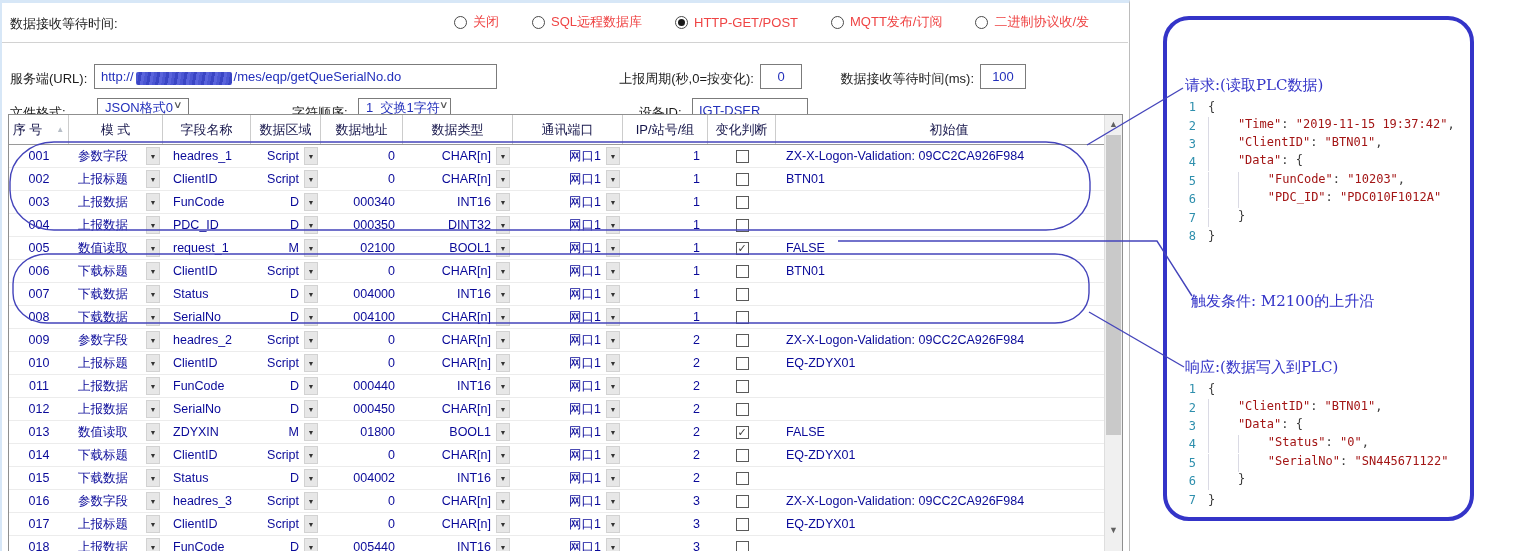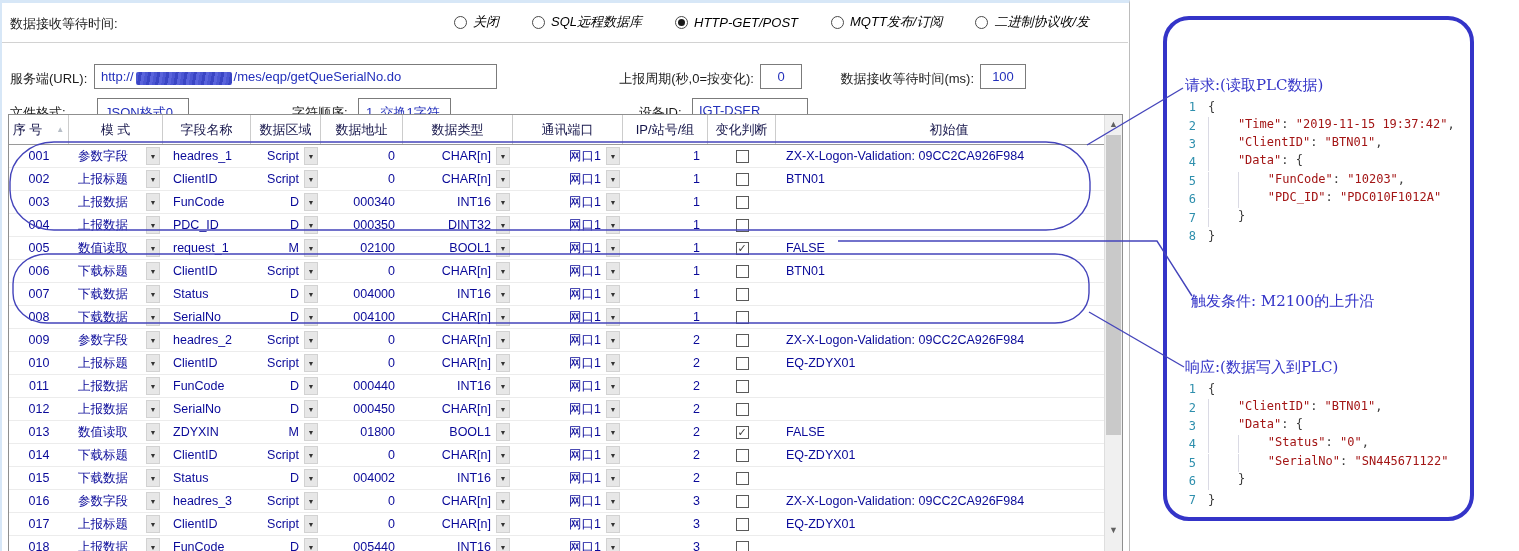--- a/index.html
+++ b/index.html
@@ -6,31 +6,31 @@
   .stage{position:relative;width:1519px;height:551px;overflow:hidden;background:#fff;
          font-family:"Liberation Sans",sans-serif;-webkit-font-smoothing:antialiased;}
   
   .app{position:absolute;left:0;top:0;width:1130px;height:551px;background:#fff;
        border-top:3px solid #d7e7f7;border-left:2px solid #d7e7f7;border-right:1px solid #bcbcbc;box-sizing:border-box;}
   .lbl{font-size:13px;color:#1b1b1b;}
   
   .row1{position:absolute;left:0;top:2px;width:1126px;height:37px;border-bottom:1px solid #d2d2d2;}
   .row1 .lbl{position:absolute;left:8px;top:10px;}
   .radios{position:absolute;left:452px;top:8px;display:flex;gap:33px;white-space:nowrap;}
-  .ritem{display:flex;align-items:center;gap:6px;font-size:13px;color:#000000;cursor:default;font-style:italic;}
+  .ritem{display:flex;align-items:center;gap:6px;font-size:13px;color:#ef4444;cursor:default;}
   .rdot{width:13px;height:13px;border-radius:50%;border:1px solid #4a4a4a;background:#fff;position:relative;box-sizing:border-box;}
   .rdot.sel::after{content:"";position:absolute;left:2px;top:2px;width:7px;height:7px;border-radius:50%;background:#1a1a1a;}
   
   .frm{position:absolute;left:0;top:56px;width:1126px;height:72px;}
   .flabel{position:absolute;font-size:13px;color:#1b1b1b;white-space:nowrap;}
   .tbox{position:absolute;height:25px;border:1px solid #7b7b7b;background:#fff;box-sizing:border-box;
         display:flex;align-items:center;font-size:13px;color:#2330bb;padding:0 6px;white-space:nowrap;overflow:hidden;}
   .tbox.center{justify-content:center;padding:0 2px;}
   .combo{position:absolute;height:25px;border:1px solid #7b7b7b;background:#fff;box-sizing:border-box;
-         display:flex;align-items:flex-end;font-size:13px;color:#2330bb;padding:0 7px;white-space:nowrap;}
+         display:flex;align-items:flex-start;font-size:13px;color:#2330bb;padding:0 7px;white-space:nowrap;}
   .chev{margin-left:auto;color:#555;font-size:10px;transform:scaleX(1.3);}
   .redact{display:inline-block;width:96px;height:13px;margin:0 2px;border-radius:2px;transform:translateY(2px);
           background:repeating-linear-gradient(100deg,#4b56d2 0 3px,#3a45c4 3px 6px,#5a64dc 6px 9px);}
   
   .tablewrap{position:absolute;left:6px;top:111px;width:1115px;height:440px;border:1px solid #8f8f8f;border-bottom:none;
              box-sizing:border-box;background:#fff;overflow:hidden;}
   .thead{display:flex;height:29px;border-bottom:1px solid #9a9a9a;background:#fff;}
   .hcell{display:flex;align-items:center;justify-content:center;font-size:13px;color:#15154a;
          border-right:1px solid #cccccc;box-sizing:border-box;white-space:nowrap;}
   .hcell:last-child{border-right:none;}

